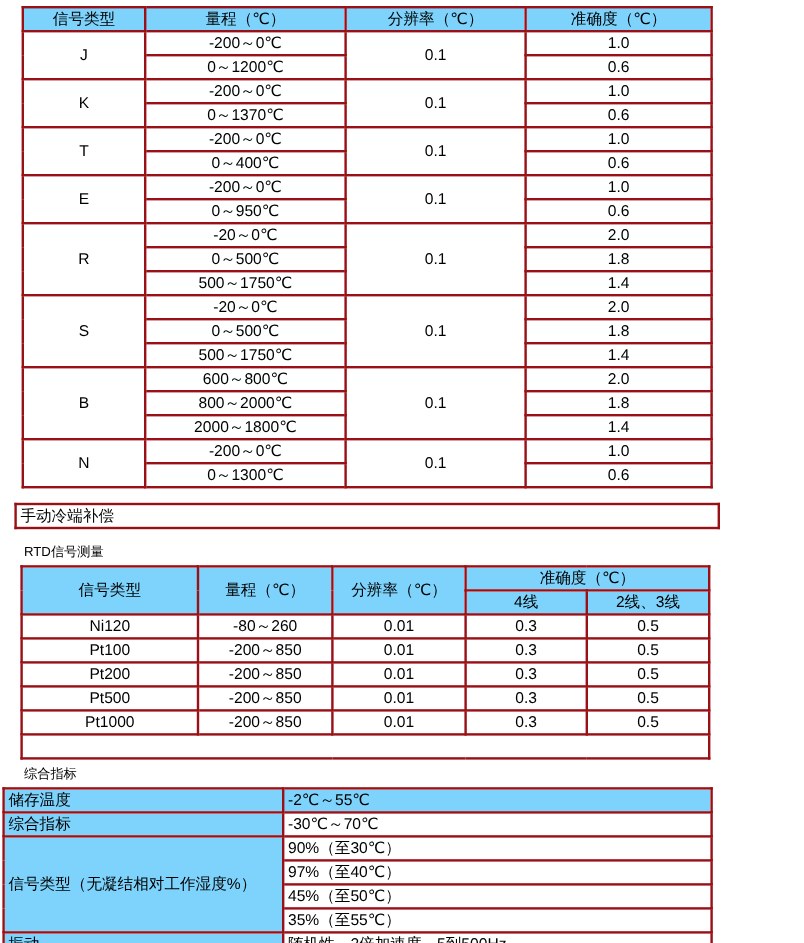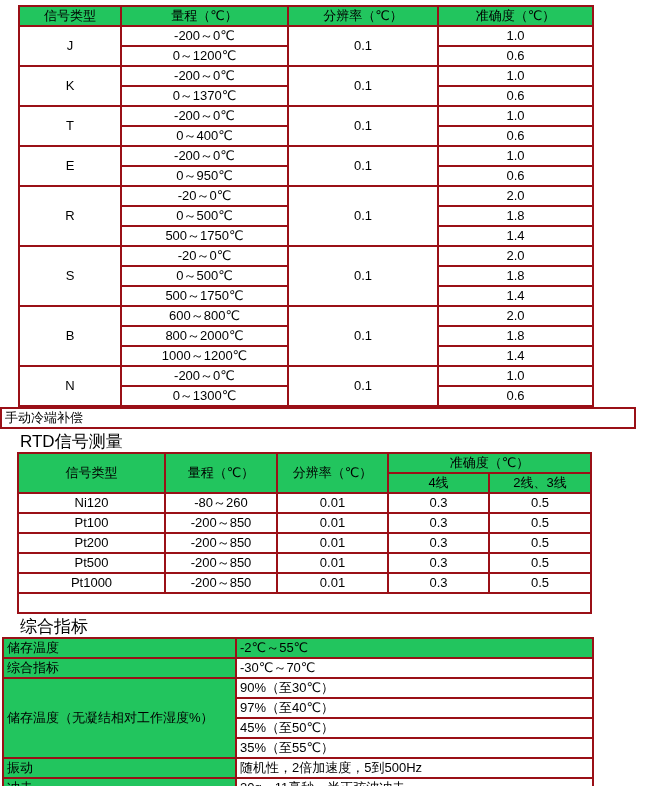--- a/index.html
+++ b/index.html
@@ -8,27 +8,27 @@
     font-family:"Liberation Sans","DejaVu Sans",sans-serif;font-size:13px;
     overflow:hidden;
   }
   table.t{border-collapse:collapse;table-layout:fixed;empty-cells:show;}
   table.t td{
     border:2px solid #9a1017;height:18px;line-height:18px;padding:0;
     font-size:13px;overflow:hidden;white-space:nowrap;vertical-align:middle;
   }
   .c{text-align:center;}
   .l{text-align:left;padding-left:3px !important;}
-  .pink{background:#22c55e;}
+  .pink{background:#7dd3fc;}
   .hdr td{height:20px;}
   .tc{margin:5px 0 0 18px;width:574px;}
-  .manual{width:636px;margin:0;}
+  .manual{width:588px;margin:12px;}
   .rtd{margin-left:17px;width:575px;}
   .gen{margin-left:2px;width:590px;}
-  .sec-label{margin:5px 0 3px 20px;height:15px;line-height:15px;font-size:17px;}
+  .sec-label{margin:5px 0 3px 20px;height:15px;line-height:15px;font-size:11px;}
   .empty-cell{height:19px;}
 </style>
 </head>
 <body>
 
 <table class="t tc">
   <colgroup>
       <col style="width:102px">
       <col style="width:167px">
       <col style="width:150px">
@@ -120,21 +120,21 @@
     <td rowspan="3" class="c">B</td>
     <td class="c">600～800℃</td>
     <td rowspan="3" class="c">0.1</td>
     <td class="c">2.0</td>
   </tr>
   <tr>
     <td class="c">800～2000℃</td>
     <td class="c">1.8</td>
   </tr>
   <tr>
-    <td class="c">1000～1200℃</td>
+    <td class="c">2000～1800℃</td>
     <td class="c">1.4</td>
   </tr>
 
   <tr>
     <td rowspan="2" class="c">N</td>
     <td class="c">-200～0℃</td>
     <td rowspan="2" class="c">0.1</td>
     <td class="c">1.0</td>
   </tr>
   <tr>
@@ -224,21 +224,21 @@
   <tbody>
       <tr>
     <td class="pink l">储存温度</td>
     <td class="pink l">-2℃～55℃</td>
   </tr>
   <tr>
     <td class="pink l">综合指标</td>
     <td class="l">-30℃～70℃</td>
   </tr>
   <tr>
-    <td rowspan="4" class="pink l">储存温度（无凝结相对工作湿度%）</td>
+    <td rowspan="4" class="pink l">信号类型（无凝结相对工作湿度%）</td>
     <td class="l">90%（至30℃）</td>
   </tr>
   <tr>
     <td class="l">97%（至40℃）</td>
   </tr>
   <tr>
     <td class="l">45%（至50℃）</td>
   </tr>
   <tr>
     <td class="l">35%（至55℃）</td>

